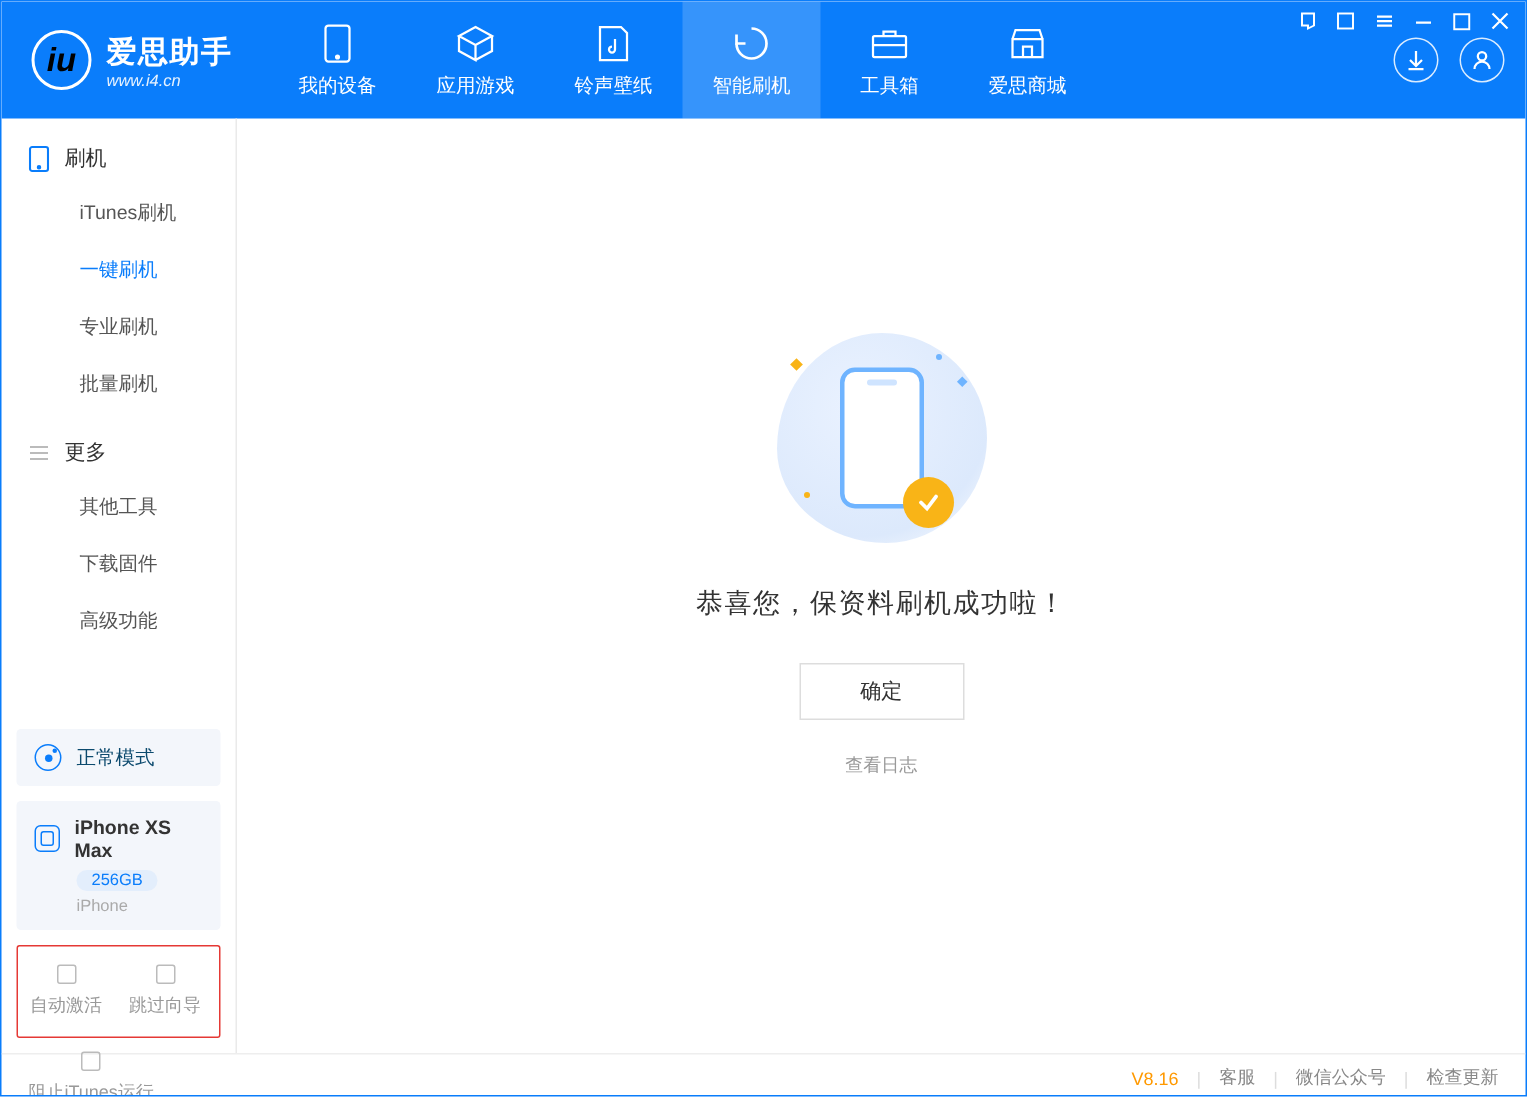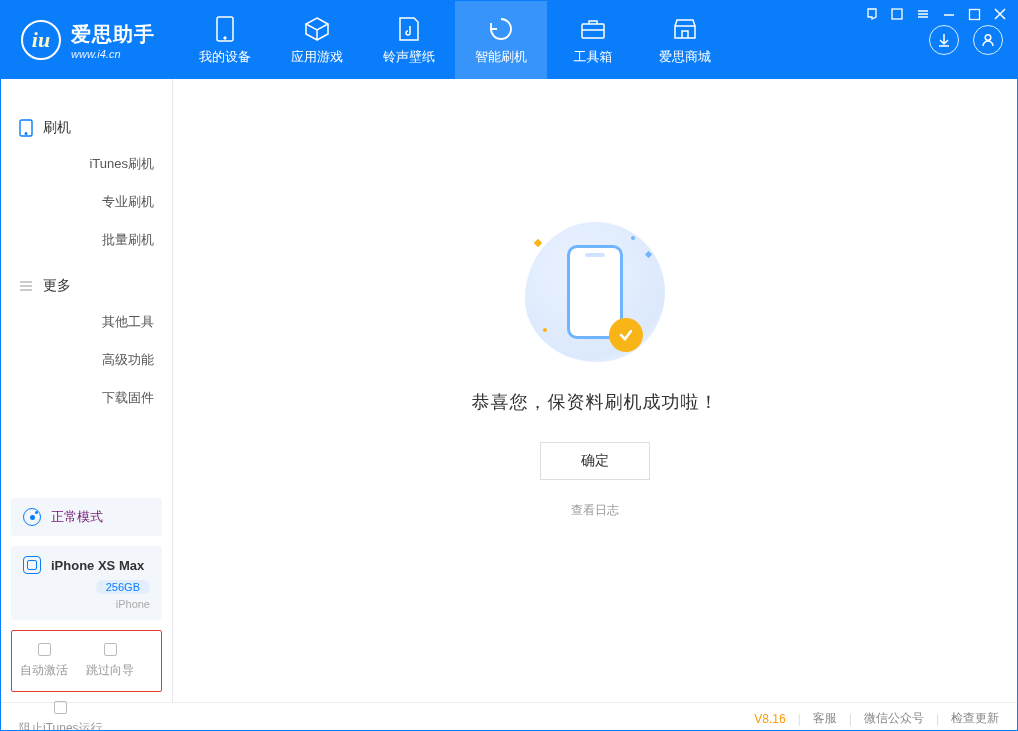--- a/index.html
+++ b/index.html
@@ -2,50 +2,50 @@
 <html><head>
 <meta charset="utf-8">
 <style>
 * { margin: 0; padding: 0; box-sizing: border-box; font-family: "Microsoft YaHei", Arial, sans-serif; }
 body { background: #fff; width: 1018px; height: 731px; overflow: hidden; border: 1px solid #0a7dfb; }
 
 
 .header { background: #0a7dfb; height: 78px; display: flex; align-items: stretch; position: relative; }
 .logo-area { display: flex; align-items: center; padding: 0 24px 0 20px; }
 .logo-circle { width: 40px; height: 40px; border: 2.5px solid #fff; border-radius: 50%; display:flex; align-items:center; justify-content:center; margin-right:10px; }
-.logo-inner { color:#fef9c3; font-style: italic; font-weight:bold; font-size:22px;font-family:Liberation Serif, serif; }
+.logo-inner { color:#000000; font-style: italic; font-weight:bold; font-size:22px; }
 .logo-text { color:#fff; }
 .logo-title { font-size: 20px; font-weight: bold; letter-spacing: 1px; }
 .logo-sub { font-size: 11px; opacity: .9; font-style: italic; }
 
 .nav-tabs { display: flex; align-items: stretch; }
 .nav-tab { width: 92px; display:flex; flex-direction:column; align-items:center; justify-content:center; color:#fff; font-size:13px; cursor:pointer; position:relative; }
 .nav-tab.active { background: rgba(255,255,255,0.18); }
 .nav-tab .nav-icon { margin-bottom:5px; display:flex; align-items:center; justify-content:center; height:28px; width:28px; }
 .nav-tab svg { stroke:#fff; fill:none; }
 
 .header-right { margin-left:auto; display:flex; align-items:center; padding-right:14px; gap:14px; }
 .header-right .circ-btn { width:30px; height:30px; border:1.6px solid rgba(255,255,255,0.85); border-radius:50%; display:flex; align-items:center; justify-content:center; cursor:pointer; }
 .win-controls { position:absolute; top:6px; right:10px; display:flex; gap:12px; align-items:center; }
 .win-controls span { cursor:pointer; display:flex; }
 
 
 .body { display:flex; height: calc(731px - 78px - 28px - 2px); }
-.sidebar { width: 172px; border-right: 1px solid #eaeaea; padding-top: 32px; position:relative;text-align:right; }
+.sidebar { width: 157px; border-right: 1px solid #eaeaea; padding-top: 10px; position:relative; }
 .cat { display:flex; align-items:center; padding: 8px 18px; color:#333; font-size:14px; }
 .cat .cat-icon { margin-right:10px; display:flex; }
 .sub-item { padding: 10px 18px 10px 52px; font-size:13px; color:#555; cursor:pointer; }
 .sub-item.active { color:#0a7dfb; }
 
 .sidebar-bottom { position:absolute; bottom:0; left:0; right:0; padding: 0 10px 10px; }
 .mode-card { background:#f3f6fb; border-radius:3px; padding:10px 12px; display:flex; align-items:center; margin-bottom:10px; }
 .mode-card .mic { width:18px; height:18px; border:1.5px solid #0a7dfb; border-radius:50%; display:flex; align-items:center; justify-content:center; margin-right:10px; position:relative; }
 .mode-card .mic .dot { width:5px; height:5px; background:#0a7dfb; border-radius:50%; }
 .mode-card .mic .dot2 { width:3px; height:3px; background:#0a7dfb; border-radius:50%; position:absolute; top:2px; right:2px; }
-.mode-card span.label { font-size:13px; color:#701a75;font-family:Liberation Mono, monospace; }
+.mode-card span.label { font-size:13px; color:#0c4a6e;font-family:Liberation Mono, monospace; }
 
 .device-card { background:#f3f6fb; border-radius:3px; padding:10px 12px; margin-bottom:10px; }
 .device-card .dev-row { display:flex; align-items:center; }
 .device-card .dev-icon { width:18px; height:18px; border:1.5px solid #0a7dfb; border-radius:4px; margin-right:10px; position:relative; }
 .device-card .dev-icon:after { content:''; position:absolute; top:3px; left:3px; right:3px; bottom:3px; border:1px solid #0a7dfb; border-radius:2px; }
 .device-card .dev-name { font-size:13px; color:#333; font-weight:bold; }
 .device-card .capacity { display:inline-block; background:#e3eefc; color:#0a7dfb; font-size:11px; border-radius:10px; padding:1px 10px; margin:6px 0 4px 28px; }
 .device-card .dev-type { font-size:11px; color:#aaa; margin-left:28px; }
 
 .options-box { border:1.5px solid #e53935; border-radius:2px; padding: 12px 8px; display:flex; gap:18px; }
@@ -197,34 +197,35 @@
     <div class="cat">
       <span class="cat-icon">
           <svg width="14" height="18" viewBox="0 0 14 18" fill="none" stroke="#0a7dfb" stroke-width="1.4">
             <rect x="1" y="1" width="12" height="16" rx="1.5"></rect>
             <circle cx="7" cy="14.5" r="0.8" fill="#0a7dfb"></circle>
           </svg>
         </span>
       <span>刷机</span>
     </div>
     <div class="sub-item">iTunes刷机</div>
+    <div class="sub-item active">一键刷机</div>
     <div class="sub-item">专业刷机</div>
     <div class="sub-item">批量刷机</div>
 
     <div class="cat" style="margin-top:10px">
       <span class="cat-icon">
           <svg width="14" height="14" viewBox="0 0 14 14" stroke="#bbb" stroke-width="1.4">
             <path d="M1 3 H13 M1 7 H13 M1 11 H13"></path>
           </svg>
         </span>
       <span>更多</span>
     </div>
     <div class="sub-item">其他工具</div>
+    <div class="sub-item">下载固件</div>
     <div class="sub-item">高级功能</div>
-    <div class="sub-item">下载固件</div>
 
     <div class="sidebar-bottom">
       <div class="mode-card">
         <div class="mic">
             <div class="dot"></div>
             <div class="dot2"></div>
           </div>
         <span class="label">正常模式</span>
       </div>
       <div class="device-card">

